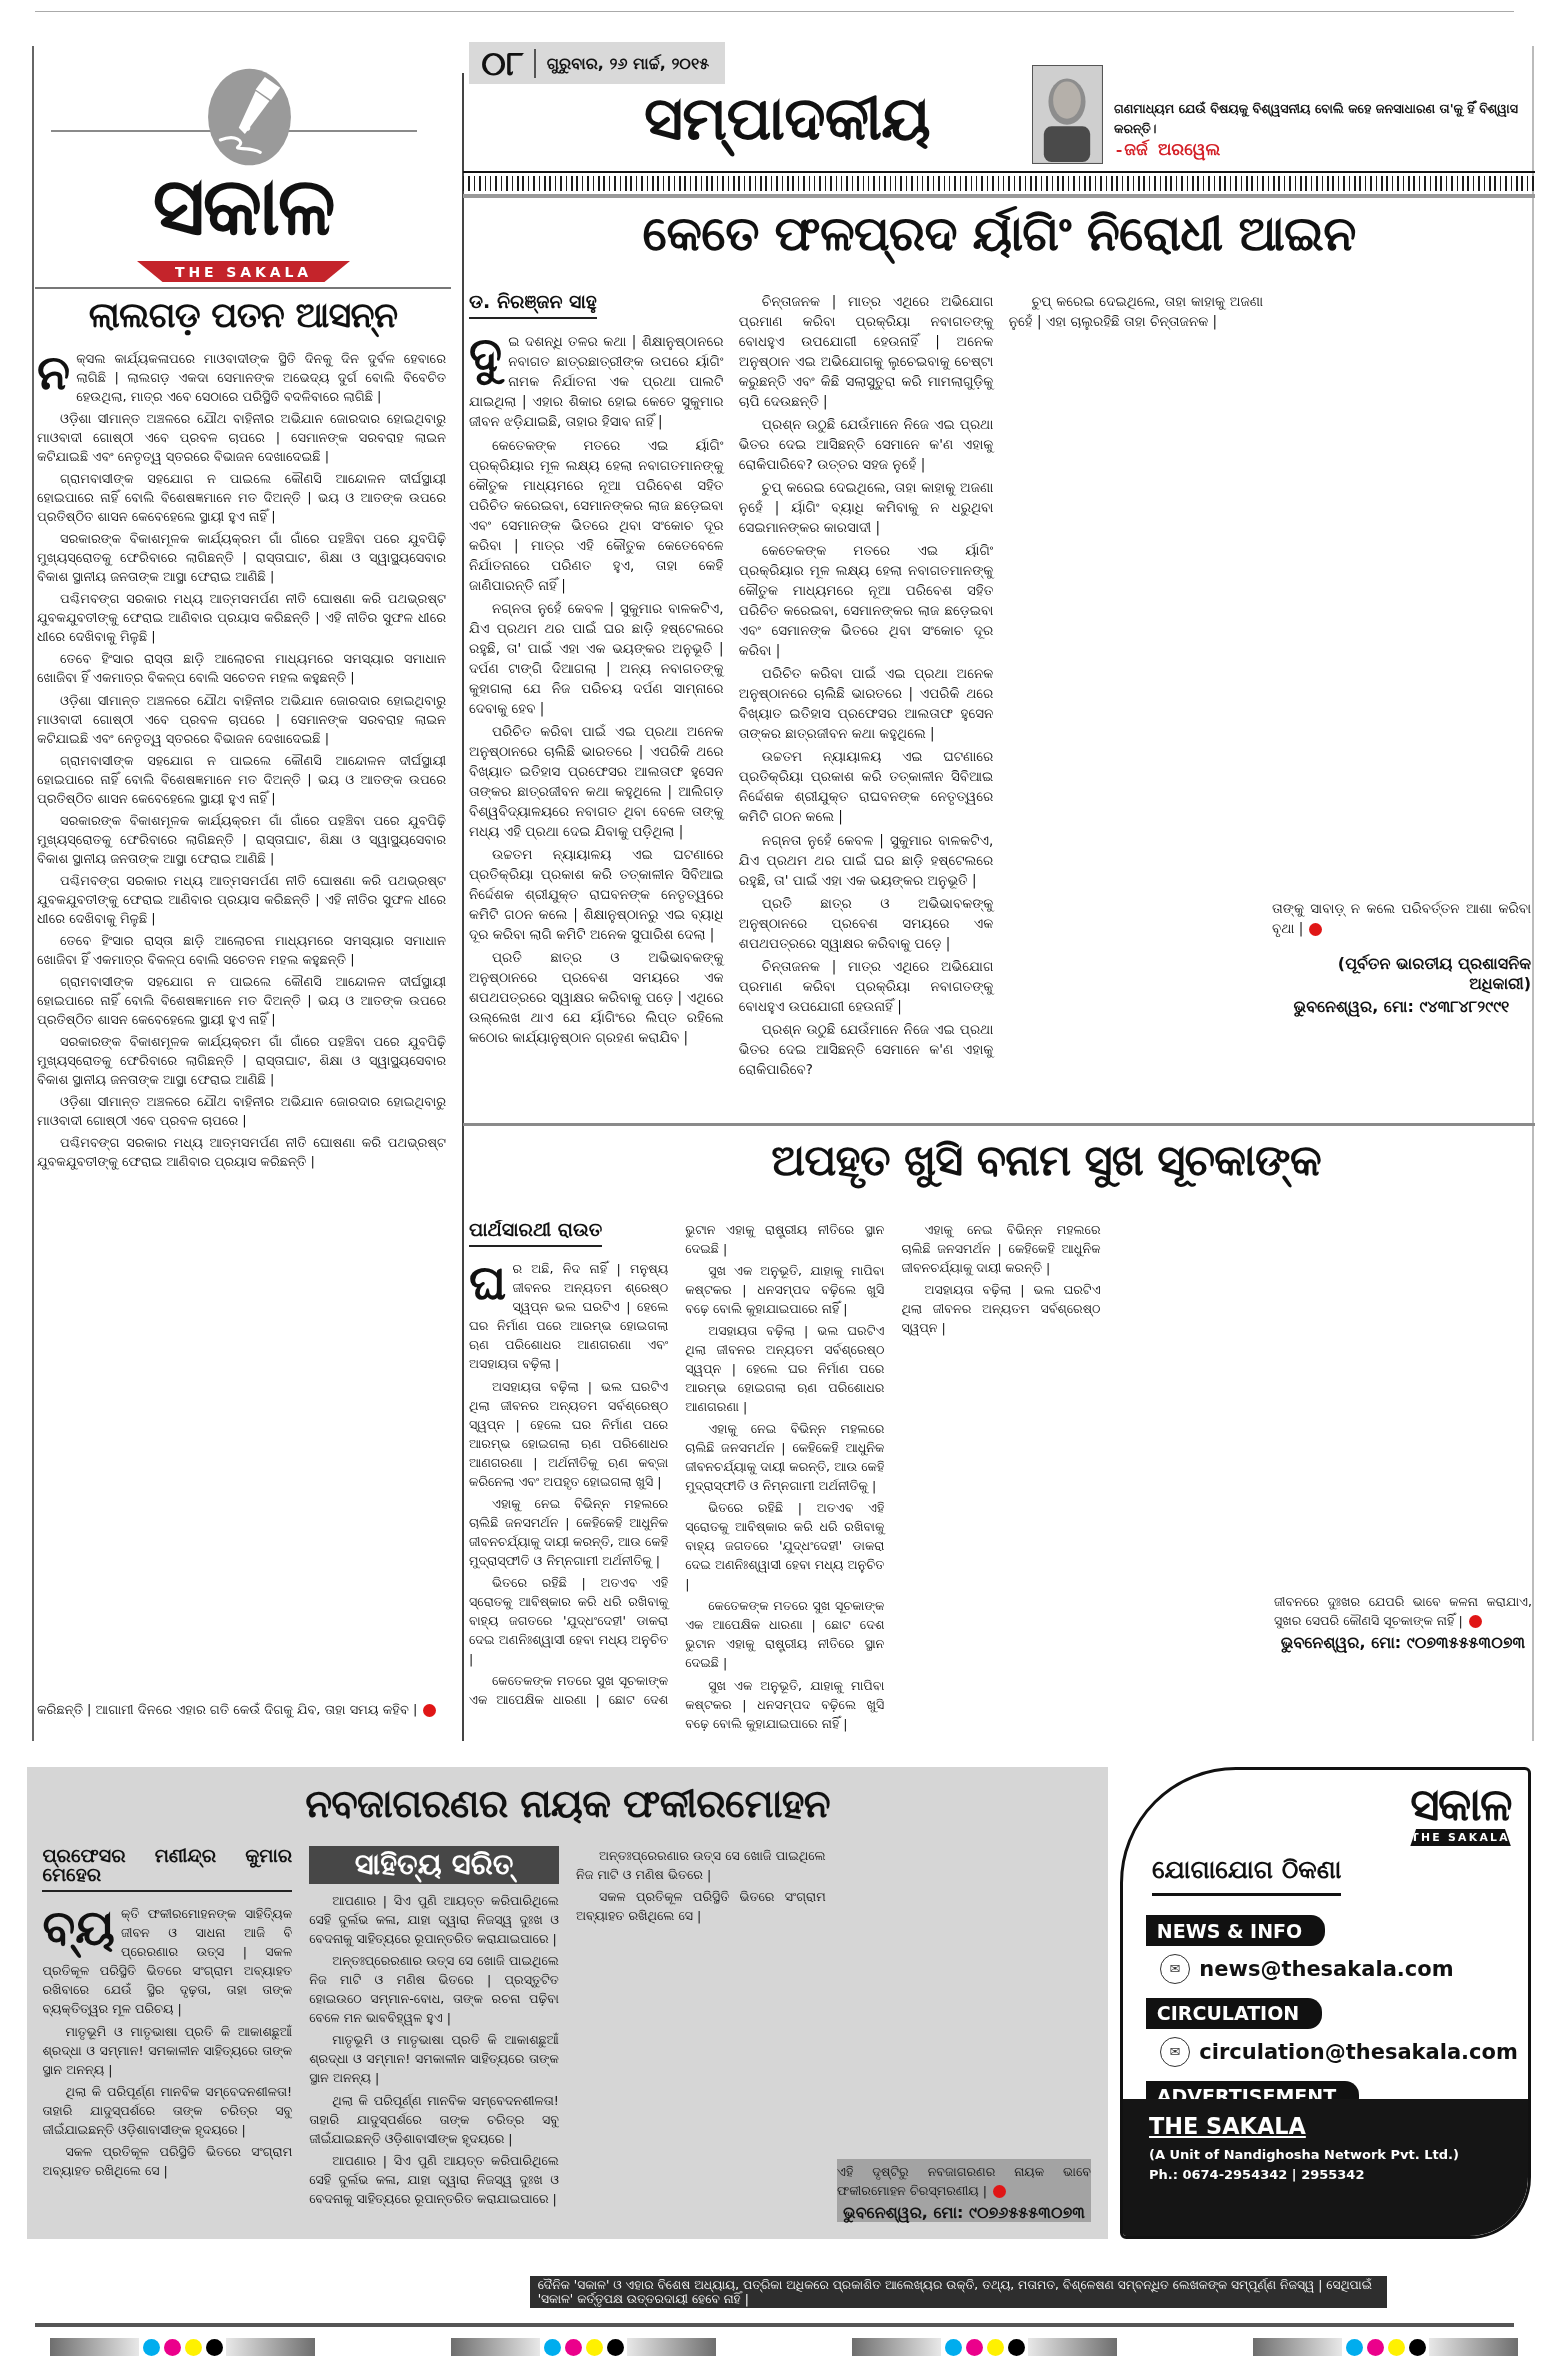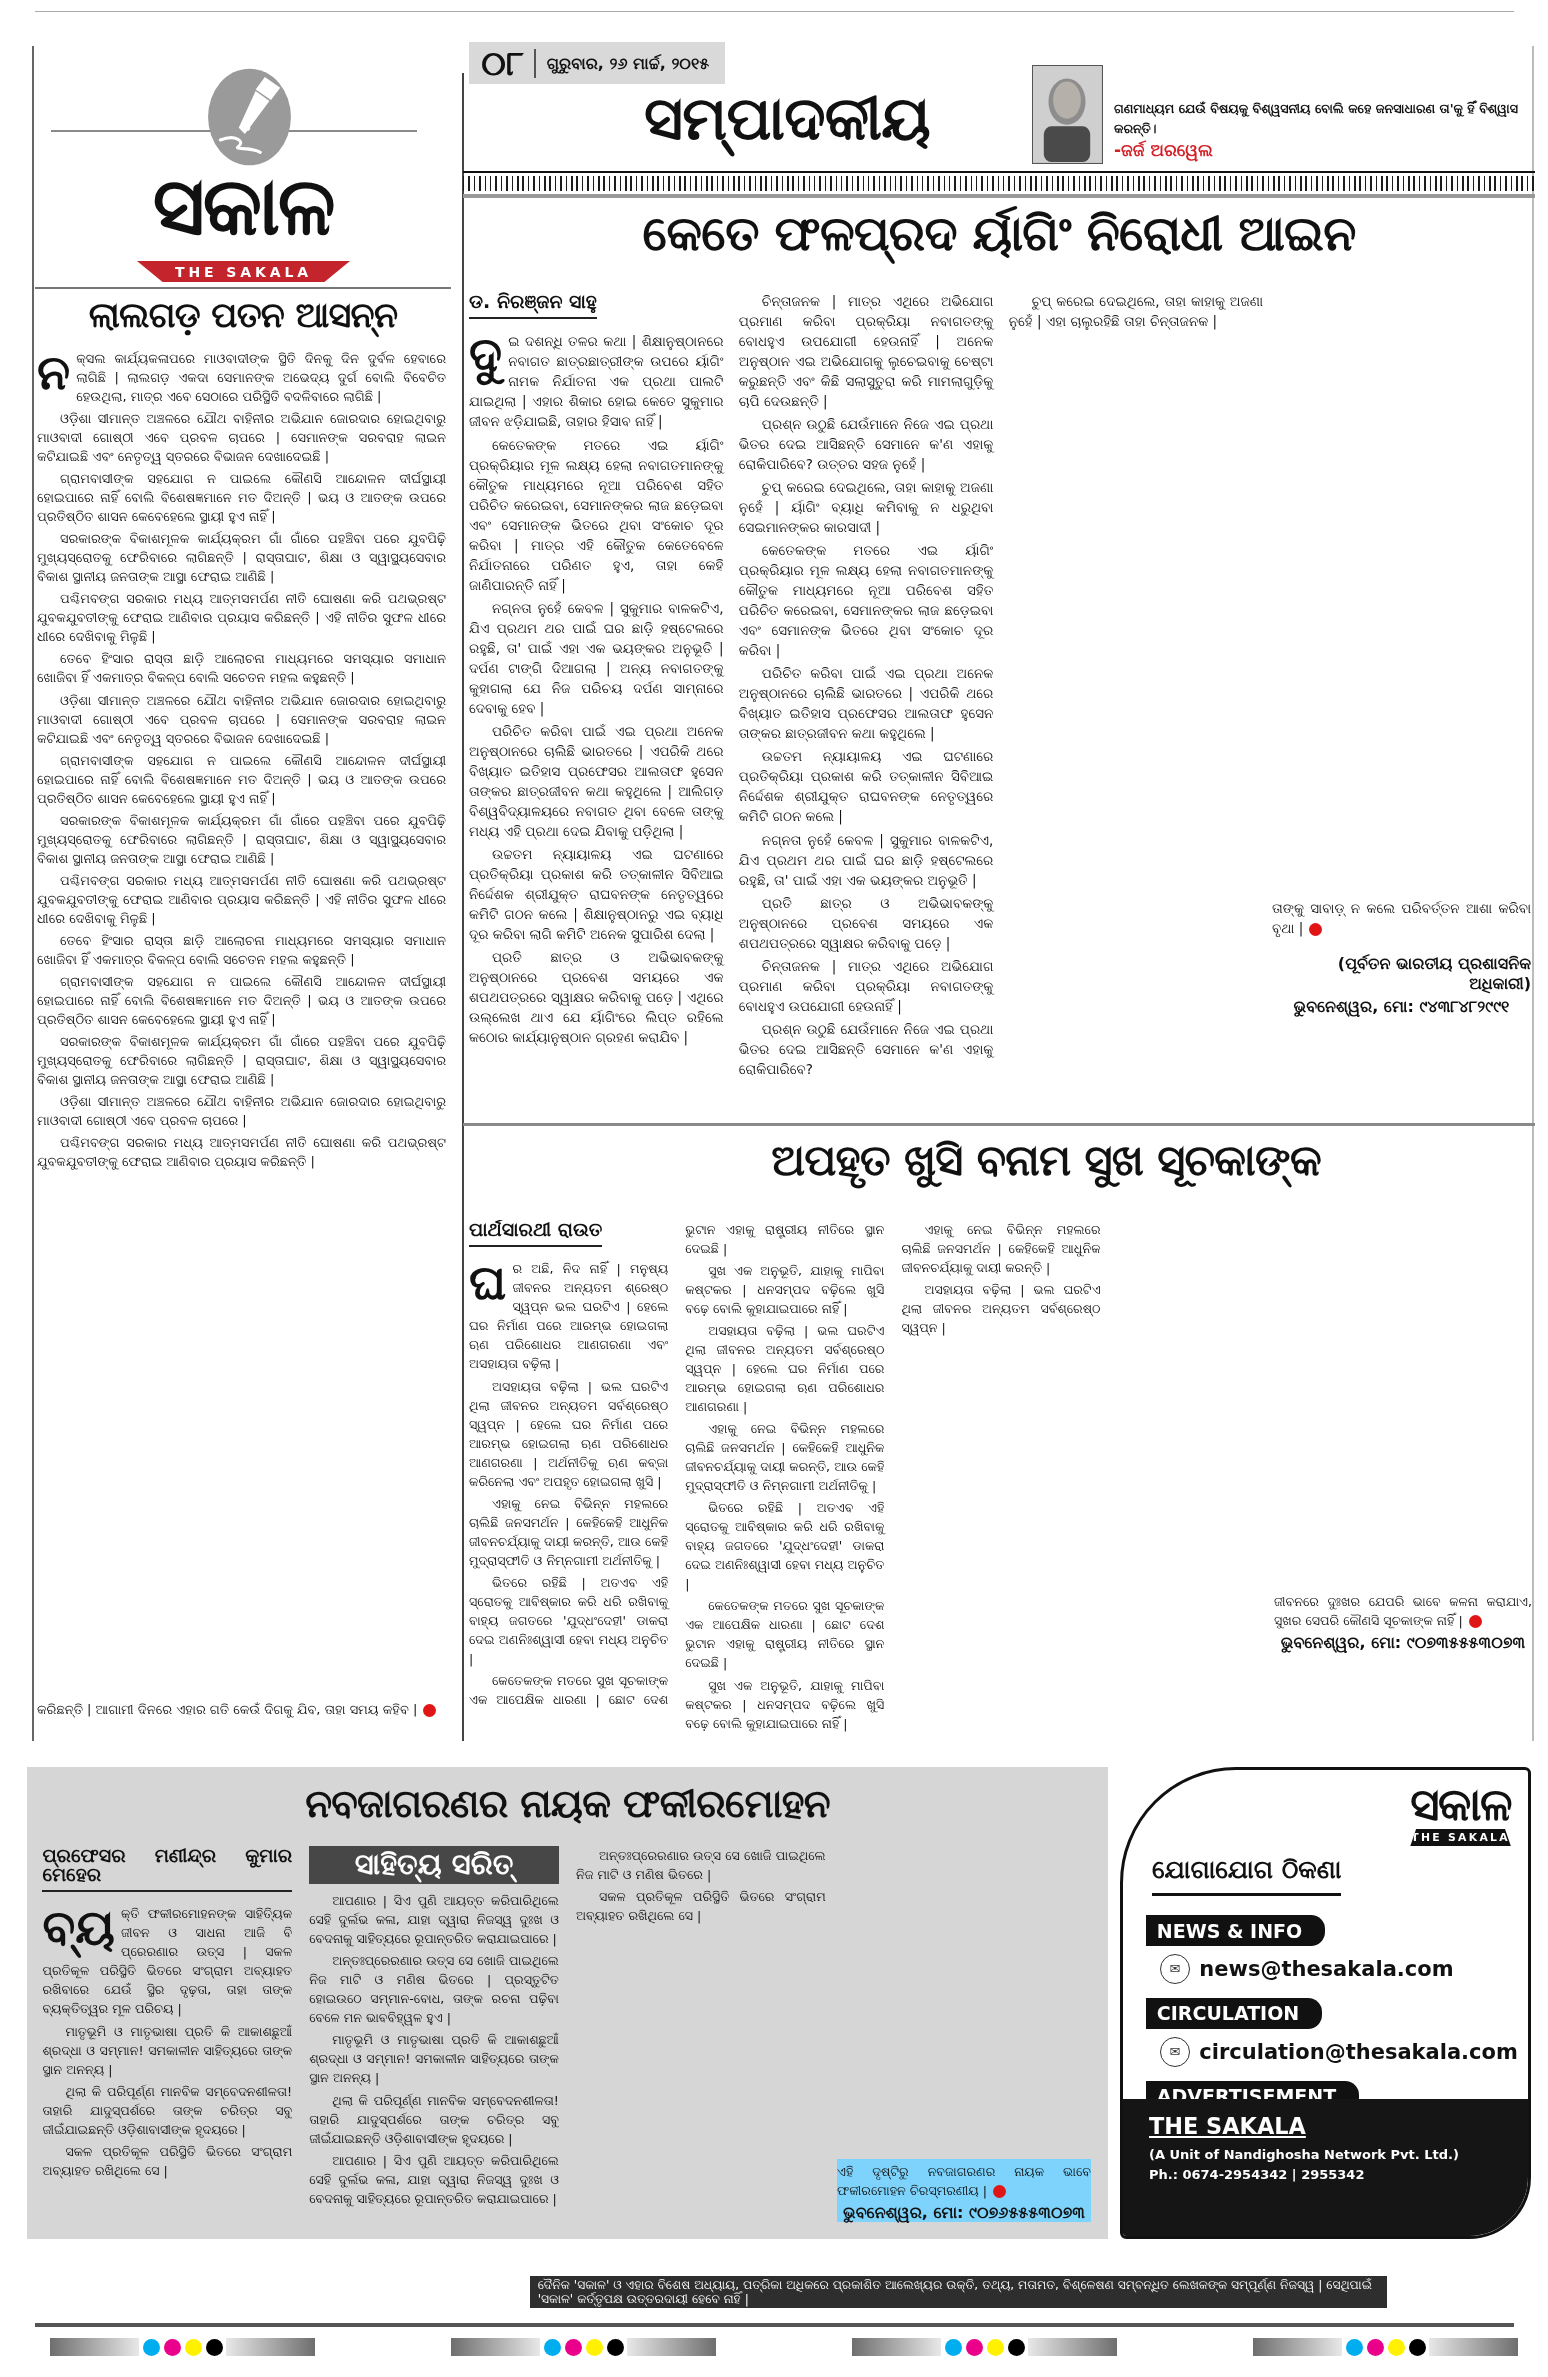--- a/index.html
+++ b/index.html
@@ -10,21 +10,21 @@
   .datebox{position:absolute;left:469px;top:42px;width:256px;height:42px;background:#d9d9d9;
            display:flex;align-items:center;gap:10.8px;padding-left:12.3px;box-sizing:border-box;}
   .pagenum{font-size:34px;font-weight:900;line-height:1;}
   .datebox .vdiv{width:1.5px;height:29px;background:#555;}
   .dateline{font-size:16px;font-weight:bold;}
   .sectiontitle{position:absolute;left:540px;top:83px;width:494px;text-align:center;
                 font-size:60px;font-weight:900;letter-spacing:-0.8px;}
   .photo{position:absolute;left:1032px;top:65px;width:71px;height:99px;background:#c8c8c8;
          border:1.5px solid #555;box-sizing:border-box;overflow:hidden;}
   .quote{position:absolute;left:1114px;top:99px;width:423px;font-size:12.7px;font-weight:bold;line-height:20px;}
-  .attribution{position:absolute;left:1114px;top:140px;font-size:17px;font-weight:bold;color:#d42027;}
+  .attribution{position:absolute;left:1114px;top:140px;font-size:17px;font-weight:bold;color:#d42027;font-family:Liberation Mono, monospace;}
   .barcode{position:absolute;left:463px;top:176px;width:1072px;height:15.4px;
            background:repeating-linear-gradient(90deg,#1c1c1c 0 1.5px,#fff 1.5px 5.4px);}
   
   .mast-line{position:absolute;left:51px;top:130px;width:366px;height:2.3px;background:#8a8a8a;}
   .penlogo{position:absolute;left:205px;top:66px;width:89px;height:102px;}
   .logotext{position:absolute;left:35px;top:163px;width:416px;text-align:center;
             font-size:80px;font-weight:900;letter-spacing:-2.3px;line-height:1.1;}
   .banner{position:absolute;left:137px;top:261px;width:213px;height:21px;background:#c4242b;
           clip-path:polygon(0 0,100% 0,88% 100%,12% 100%);display:flex;align-items:center;justify-content:center;
           color:#fff;font-size:14px;font-weight:900;letter-spacing:3.9px;}
@@ -234,21 +234,21 @@
       <div>
           <p class="bp">ଆପଣାର | ସିଏ ପୁଣି ଆୟତ୍ତ କରିପାରିଥିଲେ ସେହି ଦୁର୍ଲଭ କଳା, ଯାହା ଦ୍ୱାରା ନିଜସ୍ୱ ଦୁଃଖ ଓ ବେଦନାକୁ ସାହିତ୍ୟରେ ରୂପାନ୍ତରିତ କରାଯାଇପାରେ |</p>
           <p class="bp">ଅନ୍ତଃପ୍ରେରଣାର ଉତ୍ସ ସେ ଖୋଜି ପାଇଥିଲେ ନିଜ ମାଟି ଓ ମଣିଷ ଭିତରେ | ପ୍ରସ୍ତୁଟିତ ହୋଇଉଠେ ସମ୍ମାନ-ବୋଧ, ତାଙ୍କ ରଚନା ପଢ଼ିବା ବେଳେ ମନ ଭାବବିହ୍ୱଳ ହୁଏ |</p>
           <p class="bp">ମାତୃଭୂମି ଓ ମାତୃଭାଷା ପ୍ରତି କି ଆକାଶଛୁଆଁ ଶ୍ରଦ୍ଧା ଓ ସମ୍ମାନ! ସମକାଳୀନ ସାହିତ୍ୟରେ ତାଙ୍କ ସ୍ଥାନ ଅନନ୍ୟ |</p>
           <p class="bp">ଥିଲା କି ପରିପୂର୍ଣ୍ଣ ମାନବିକ ସମ୍ବେଦନଶୀଳତା! ତାହାରି ଯାଦୁସ୍ପର୍ଶରେ ତାଙ୍କ ଚରିତ୍ର ସବୁ ଜୀଇଁଯାଇଛନ୍ତି ଓଡ଼ିଶାବାସୀଙ୍କ ହୃଦୟରେ |</p>
           <p class="bp">ଆପଣାର | ସିଏ ପୁଣି ଆୟତ୍ତ କରିପାରିଥିଲେ ସେହି ଦୁର୍ଲଭ କଳା, ଯାହା ଦ୍ୱାରା ନିଜସ୍ୱ ଦୁଃଖ ଓ ବେଦନାକୁ ସାହିତ୍ୟରେ ରୂପାନ୍ତରିତ କରାଯାଇପାରେ |</p>
           <p class="bp">ଅନ୍ତଃପ୍ରେରଣାର ଉତ୍ସ ସେ ଖୋଜି ପାଇଥିଲେ ନିଜ ମାଟି ଓ ମଣିଷ ଭିତରେ |</p>
           <p class="bp">ସକଳ ପ୍ରତିକୂଳ ପରିସ୍ଥିତି ଭିତରେ ସଂଗ୍ରାମ ଅବ୍ୟାହତ ରଖିଥିଲେ ସେ |</p>
         </div>
     </div>
-    <div class="signoff" style="left:810px;top:392px;width:254px;background:#7dd3fc;font-size:12.7px;line-height:19px;">
+    <div class="signoff" style="left:810px;top:392px;width:254px;background:#a3a3a3;font-size:12.7px;line-height:19px;">
       <span>ଏହି ଦୃଷ୍ଟିରୁ ନବଜାଗରଣର ନାୟକ ଭାବେ ଫକୀରମୋହନ ଚିରସ୍ମରଣୀୟ |</span><span class="enddot"></span>
       <div class="contactline">ଭୁବନେଶ୍ୱର, ମୋ: ୯୦୭୬୫୫୫୩୦୭୩</div>
     </div>
   </div>
 
   <div class="contactbox">
     <div class="cb-logo">
       <div class="cb-odia">ସକାଳ</div>
       <div class="cb-banner">THE SAKALA</div>
     </div>

